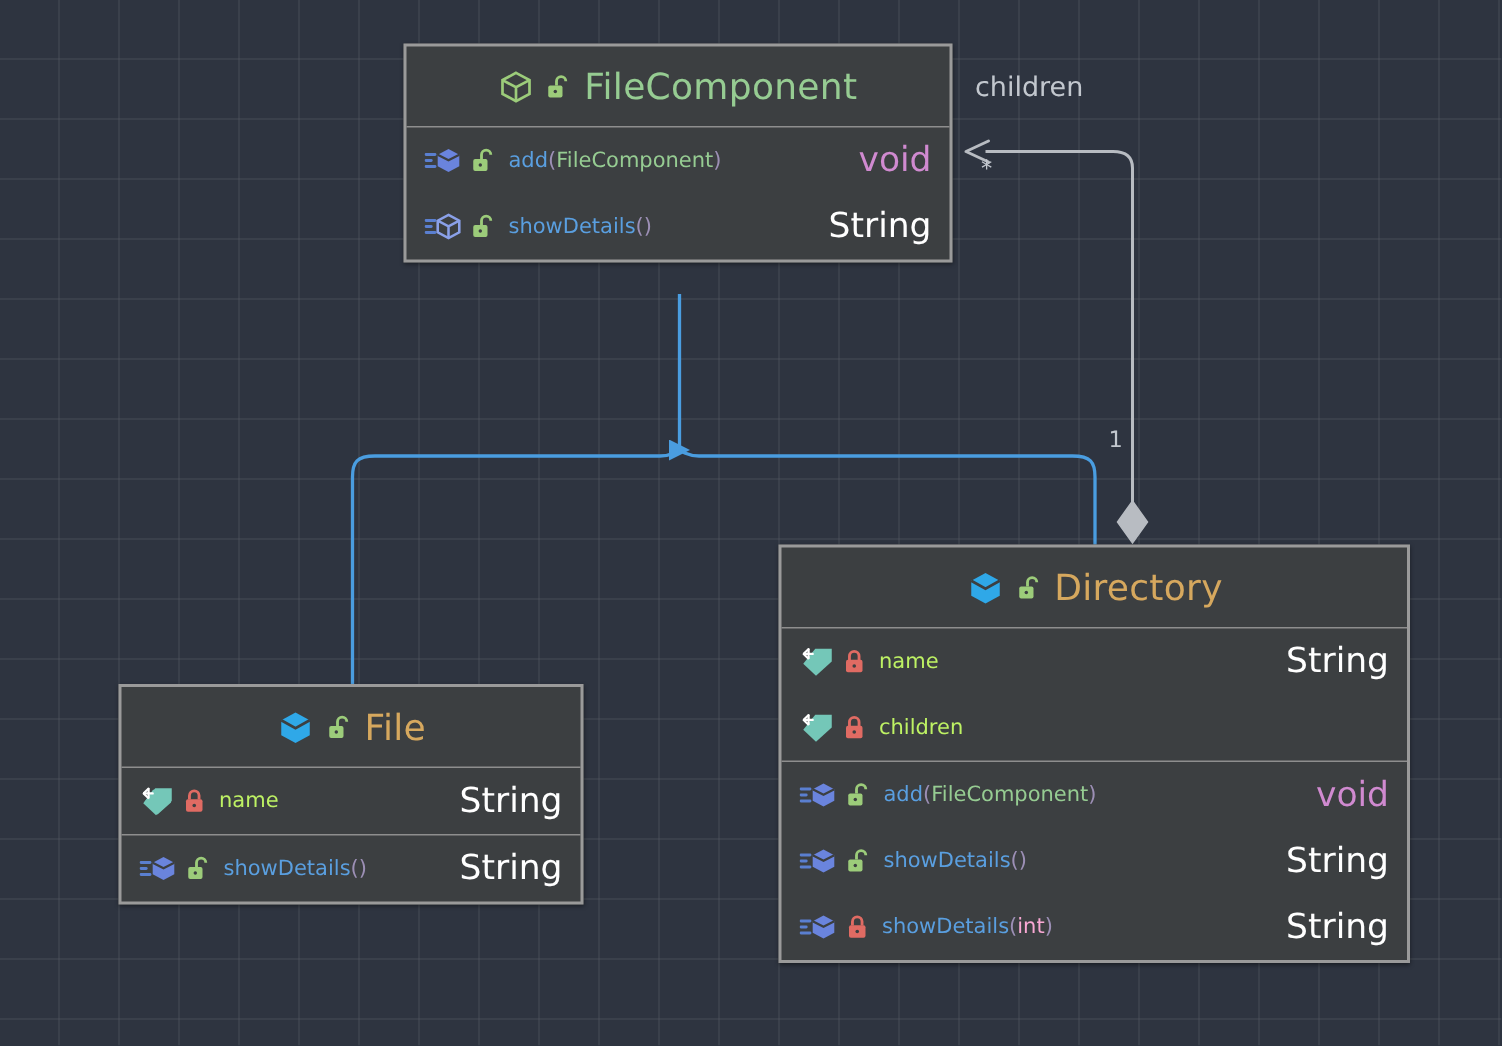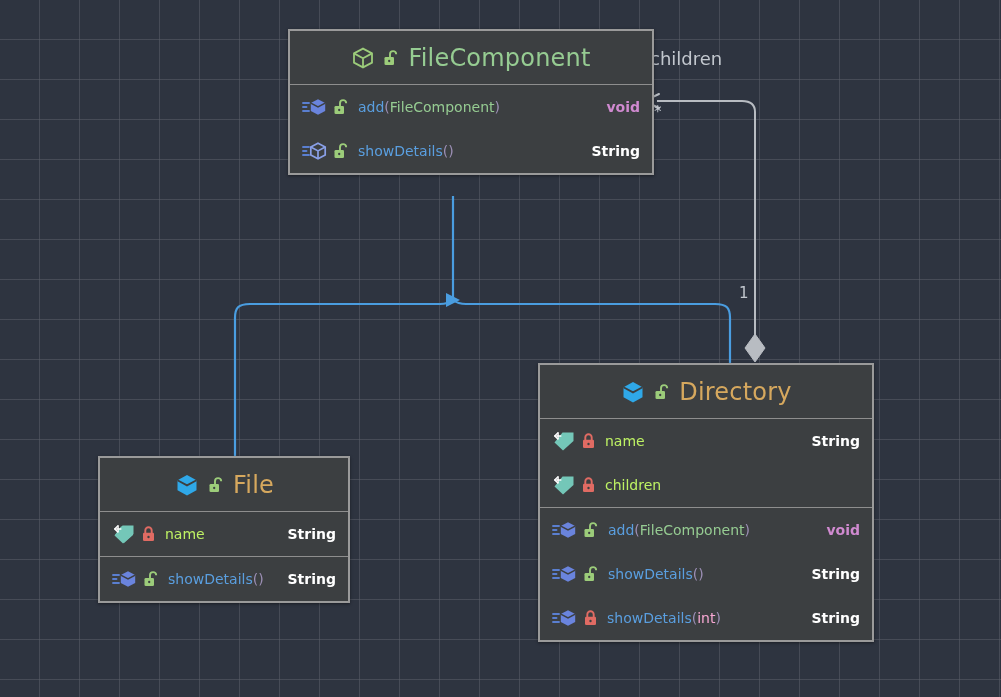--- a/index.html
+++ b/index.html
@@ -30,21 +30,20 @@
     pointer-events: none;
   }
 
   
   .node {
     position: absolute;
     background: #3c3f41;
     border: 2px solid #9a9a9a;
     box-sizing: border-box;
     box-shadow: 0 1px 3px rgba(0,0,0,0.45);
-    margin-left: 19px;
   }
   .node-header {
     display: flex;
     align-items: center;
     justify-content: center;
     gap: 8px;
     height: 54px;
     padding: 0 12px;
     border-bottom: 1px solid #8e8e8e;
     box-sizing: border-box;
@@ -79,23 +78,22 @@
     margin-right: 8px;
   }
   .row-main {
     flex: 1 1 auto;
     display: flex;
     align-items: baseline;
     font-size: 14px;
   }
   .row-type {
     flex: 0 0 auto;
-    font-size: 14px;
+    font-size: 23px;
     padding-left: 14px;
-    font-weight: bold;
   }
 
   
   .t-field   { color: #bef264; }
   .t-method  { color: #5a9fe0; }
   .t-class   { color: #96cc92; }
   .t-string  { color: #ffffff; }
   .t-void    { color: #d08ad0; }
   .t-prim    { color: #f9a8d4; }
   .t-paren   { color: #9c8fb5; }
@@ -226,21 +224,21 @@
         <span class="row-main">
           <span class="t-method">showDetails</span>
           <span class="t-paren">(</span>
           <span class="t-paren">)</span>
         </span>
         <span class="row-type t-string">String</span>
       </div>
     </div>
   </div>
 
-  <div class="node" style="left:79px; top:456px; width:252px;">
+  <div class="node" style="left:79px; top:456px; width:310px;">
     <div class="node-header">
       <span class="ico">
         <svg width="26" height="26" viewBox="0 0 26 26">
           <path d="M13 3 L22.5 8.2 L22.5 18.2 L13 23.4 L3.5 18.2 L3.5 8.2 Z" fill="#2fa8e8"></path>
           <path d="M3.5 8.2 L13 13.4 L22.5 8.2" fill="none" stroke="#3c3f41" stroke-width="1.8"></path>
         </svg>
       </span>
       <span class="ico">
         <svg width="17" height="18" viewBox="0 0 17 18">
           <path d="M7 8 L7 5.2 A3.1 3.1 0 0 1 13.2 5.2" fill="none" stroke="#9ccc7a" stroke-width="1.9"></path>
@@ -306,21 +304,21 @@
         <span class="row-main">
           <span class="t-method">showDetails</span>
           <span class="t-paren">(</span>
           <span class="t-paren">)</span>
         </span>
         <span class="row-type t-string">String</span>
       </div>
     </div>
   </div>
 
-  <div class="node" style="left:519px; top:363px; width:336px;">
+  <div class="node" style="left:519px; top:363px; width:421px;">
     <div class="node-header">
       <span class="ico">
         <svg width="26" height="26" viewBox="0 0 26 26">
           <path d="M13 3 L22.5 8.2 L22.5 18.2 L13 23.4 L3.5 18.2 L3.5 8.2 Z" fill="#2fa8e8"></path>
           <path d="M3.5 8.2 L13 13.4 L22.5 8.2" fill="none" stroke="#3c3f41" stroke-width="1.8"></path>
         </svg>
       </span>
       <span class="ico">
         <svg width="17" height="18" viewBox="0 0 17 18">
           <path d="M7 8 L7 5.2 A3.1 3.1 0 0 1 13.2 5.2" fill="none" stroke="#9ccc7a" stroke-width="1.9"></path>

